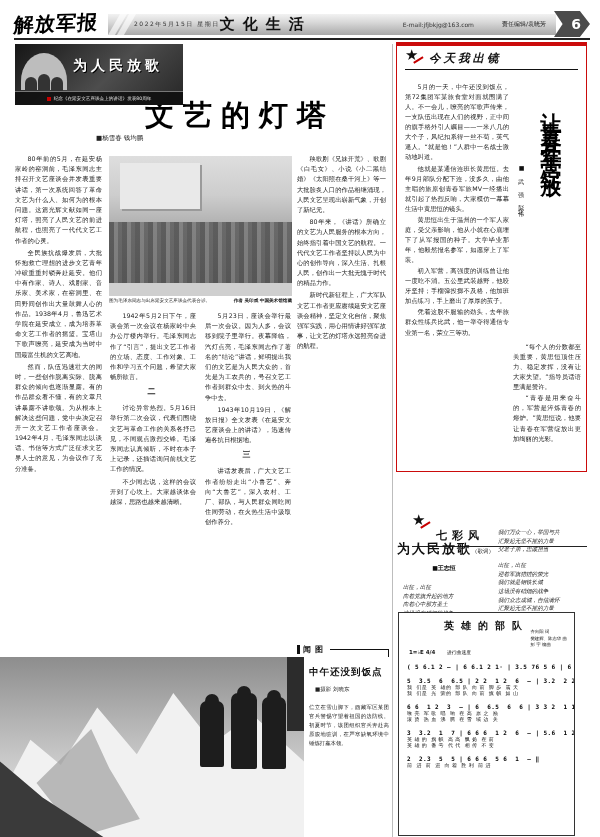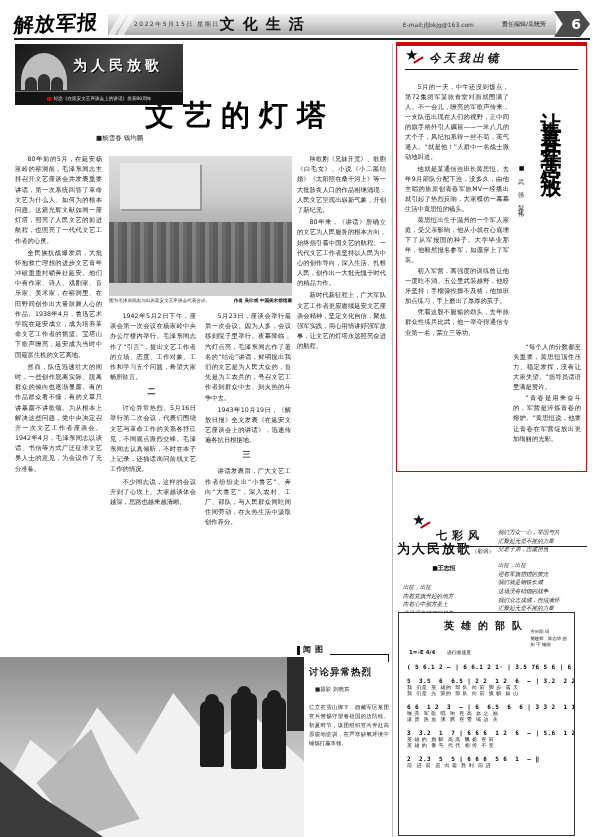--- a/index.html
+++ b/index.html
@@ -79,21 +79,21 @@
   .mtitle{margin-top:6px;text-align:center;font-weight:bold;font-size:10px;letter-spacing:7px;white-space:nowrap;}
   .mcredits{position:absolute;right:7px;top:16px;font-size:4.4px;line-height:1.5;color:#222;text-align:left;}
   .mkey{position:absolute;left:10px;top:36px;font-size:5.5px;font-weight:bold;}
   .mtempo{position:absolute;left:48px;top:36px;font-size:4.8px;}
   .msys-wrap{position:absolute;left:8px;right:6px;top:50px;}
   .msys{margin-bottom:7px;}
   .notes{font-family:"DejaVu Sans Mono","Liberation Mono",monospace;font-size:6px;font-weight:bold;
          letter-spacing:.4px;white-space:pre;color:#000;}
   .lyr{font-size:5px;letter-spacing:.4px;white-space:pre;color:#111;}
   
-  .plabel{left:297px;top:644px;width:92px;display:flex;align-items:flex-end;}
+  .plabel{left:297px;top:644px;width:92px;display:flex;align-items:center;}
   .plabel .bar{width:3px;height:9px;background:#111;margin-right:3px;}
   .plabel .t{font-size:8px;font-weight:bold;letter-spacing:4px;white-space:nowrap;}
   .plabel .ln{flex:1;height:1px;background:#111;margin-left:3px;position:relative;}
   .plabel .ln:after{content:"";position:absolute;right:0;top:0;width:1px;height:8px;background:#111;}
   .snow{left:0;top:657px;width:304px;height:180px;background:linear-gradient(180deg,#8d8d8d 0%,#b3b3b3 35%,#d6d6d6 70%);overflow:hidden;}
   .mountain{position:absolute;inset:0;background:#f1f1f1;
             clip-path:polygon(0 78%,10% 46%,20% 60%,32% 28%,45% 54%,57% 20%,70% 48%,83% 32%,100% 58%,100% 100%,0 100%);}
   .mshade{position:absolute;inset:0;background:#9f9f9f;opacity:.7;
           clip-path:polygon(30% 40%,36% 62%,46% 90%,26% 100%,12% 70%);}
   .fg-dark{position:absolute;inset:0;background:#3a3a3a;clip-path:polygon(0 58%,14% 78%,34% 100%,0 100%);}
@@ -273,18 +273,18 @@
     <span class="mountain"></span>
     <span class="mshade"></span>
     <span class="soldier" style="left:200px;top:44px;width:24px;height:66px"></span>
     <span class="soldier" style="left:231px;top:36px;width:26px;height:76px"></span>
     <span class="soldier" style="left:262px;top:40px;width:24px;height:72px"></span>
     <span class="slab"></span>
     <span class="fg-dark"></span>
   </div>
 
   <div class="abs scap">
-    <div class="t">讨论异常热烈</div>
+    <div class="t">中午还没到饭点</div>
     <div class="c">■摄影 刘晓东</div>
     <div class="d">伫立在雪山脚下，西藏军区某团官兵警惕守望着祖国的边防线。初夏时节，该团组织官兵奔赴高原腹地驻训，在严寒缺氧环境中锤炼打赢本领。</div>
   </div>
 
 </div>
 
 </body></html>

